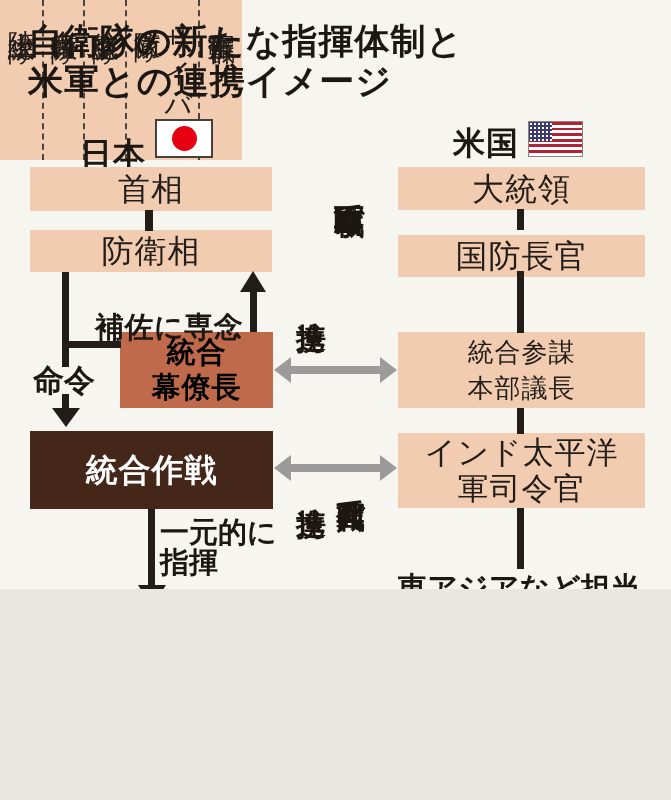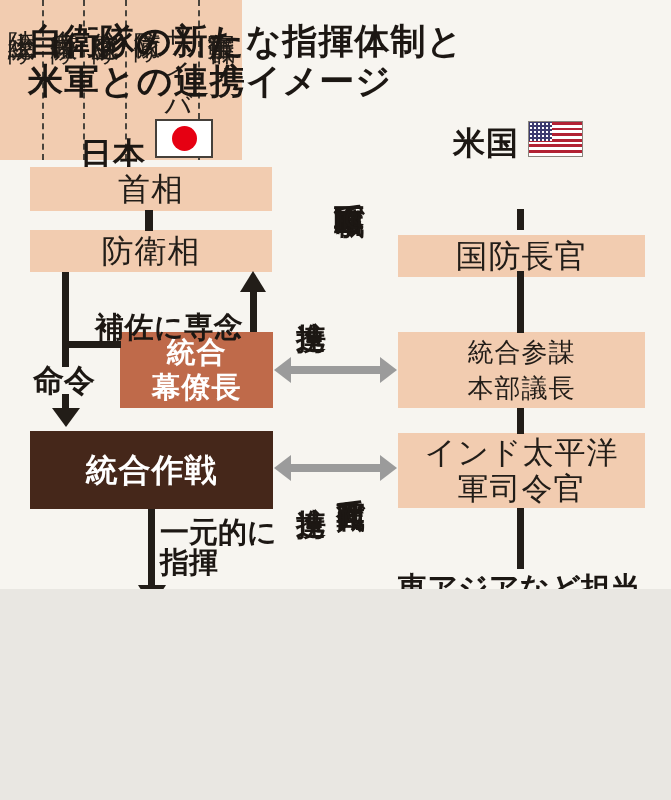--- a/index.html
+++ b/index.html
@@ -30,21 +30,21 @@
     background-image:radial-gradient(circle at 2px 2px, #fff 0.8px, transparent 1.1px);
     background-size:4px 4px; }
 
   
   .box { position:absolute; background:#f2ccb0; display:flex; flex-direction:column;
     align-items:center; justify-content:center; text-align:center;
     font-size:32px; line-height:36px; color:#221d18; letter-spacing:1px; }
   .box-pm   { left:30px;  top:167px; width:242px; height:44px; }
   .box-dm   { left:30px;  top:230px; width:242px; height:42px; }
   .box-jsc  { left:120px; top:332px; width:153px; height:76px; background:#bf6a4a;
-              color:#ffffff; font-weight:700; font-size:29px; line-height:35px; }
+              color:#000000; font-weight:700; font-size:29px; line-height:35px; }
   .box-joc  { left:30px;  top:431px; width:243px; height:78px; background:#45271a;
               color:#fff; font-weight:700; font-size:32px; line-height:38px; }
   .box-pres { left:398px; top:167px; width:247px; height:43px; }
   .box-sec  { left:398px; top:235px; width:247px; height:42px; }
   .box-jcs  { left:398px; top:332px; width:247px; height:76px; font-size:26px; }
   .box-ipc  { left:398px; top:433px; width:247px; height:75px; font-size:31px; }
   .box-usfj { left:398px; top:669px; width:247px; height:42px; }
 
   
   .box-units { left:30px; top:608px; width:242px; height:160px; background:#f2ccb0;
@@ -157,20 +157,23 @@
     </div>
     <div class="ucell u4">
       <span class="uv">サイバー</span>
       <span class="uv">防衛隊</span>
     </div>
     <div class="ucell u5">
       <span class="uv">宇宙作戦群</span>
     </div>
   </div>
 
+  <div class="box box-pres">
+    <span>大統領</span>
+  </div>
   <div class="box box-sec">
     <span>国防長官</span>
   </div>
   <div class="box box-jcs">
     <span>統合参謀</span>
     <span>本部議長</span>
   </div>
   <div class="box box-ipc">
     <span>インド太平洋</span>
     <span>軍司令官</span>

